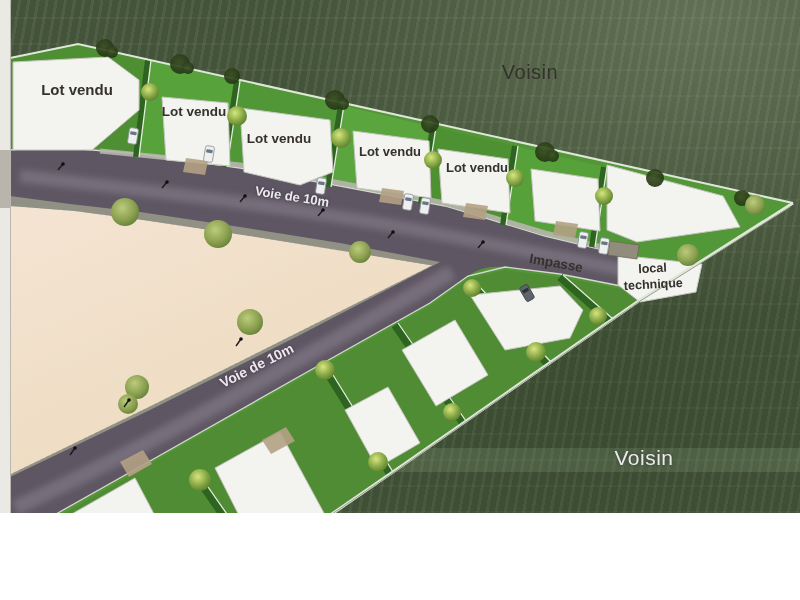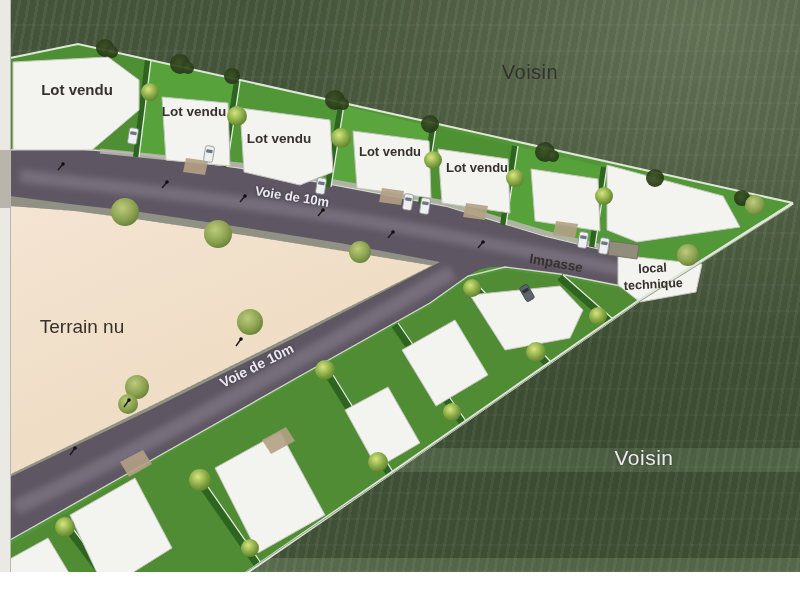--- a/index.html
+++ b/index.html
@@ -3,21 +3,21 @@
 <meta charset="utf-8">
 <style>
   :root{
     --neighbor-grass:#47573c; --parcel-grass:#529637; --hedge-green:#2c6420;
     --road-asphalt:#5e5662; --road-sheen:#9b93a3; --terrain-beige:#f4e4d2;
     --plot-white:#f3f3ef; --gravel:#a8a79b; --boundary-line:#dfe7d8;
     --label-dark:#35312d; --label-light:#eceaf0;
   }
   html,body{margin:0;padding:0;}
   .scene{
-    position:relative;width:800px;height:572px;overflow:hidden;
+    position:relative;width:800px;height:513px;overflow:hidden;
     font-family:"Liberation Sans",sans-serif;
     background-color:var(--neighbor-grass);
     background-image:
       radial-gradient(ellipse at 88% 4%, rgba(205,215,180,.22), transparent 42%),
       radial-gradient(ellipse at 75% 80%, rgba(8,28,8,.16), transparent 55%),
       linear-gradient(to bottom, transparent 0 448px, rgba(185,215,165,.17) 448px 472px,
         transparent 472px 558px, rgba(185,215,165,.20) 558px 592px, transparent 592px),
       repeating-linear-gradient(100deg, rgba(255,255,255,.045) 0 3px, rgba(10,20,8,.055) 3px 9px),
       repeating-linear-gradient(0deg, rgba(255,255,255,.04) 0 2px, transparent 2px 26px);
   }
@@ -300,21 +300,20 @@
 
   <g>
     <rect x="0" y="0" width="10" height="600" fill="#ebe9e3"></rect>
     <rect x="0" y="150" width="10" height="58" fill="#b9b4ac"></rect>
     <line x1="10.5" y1="0" x2="10.5" y2="600" stroke="#b9b7b0" stroke-width="1"></line>
   </g>
 </svg>
 
 <div class="lbl lbl-dark" style="left:530px;top:72px;font-size:20px;letter-spacing:.5px;">Voisin</div>
 <div class="lbl lbl-light" style="left:644px;top:458px;font-size:21px;letter-spacing:.5px;">Voisin</div>
-<div class="lbl lbl-dark" style="left:82px;top:327px;font-size:19px;">Terrain nu</div>
 
 <div class="lbl lbl-dark" style="left:77px;top:90px;font-size:15px;font-weight:600;">Lot vendu</div>
 <div class="lbl lbl-dark" style="left:194px;top:112px;font-size:13.5px;font-weight:600;">Lot vendu</div>
 <div class="lbl lbl-dark" style="left:279px;top:139px;font-size:13.5px;font-weight:600;">Lot vendu</div>
 <div class="lbl lbl-dark" style="left:390px;top:152px;font-size:13px;font-weight:600;">Lot vendu</div>
 <div class="lbl lbl-dark" style="left:477px;top:168px;font-size:13px;font-weight:600;">Lot vendu</div>
 
 <div class="lbl lbl-light" style="left:292px;top:197px;--r:9deg;font-size:13px;font-weight:600;">Voie de 10m</div>
 <div class="lbl lbl-light" style="left:257px;top:366px;--r:-27deg;font-size:14px;font-weight:600;">Voie de 10m</div>
 <div class="lbl lbl-dark" style="left:556px;top:264px;--r:10deg;font-size:13.5px;font-weight:600;">Impasse</div>

